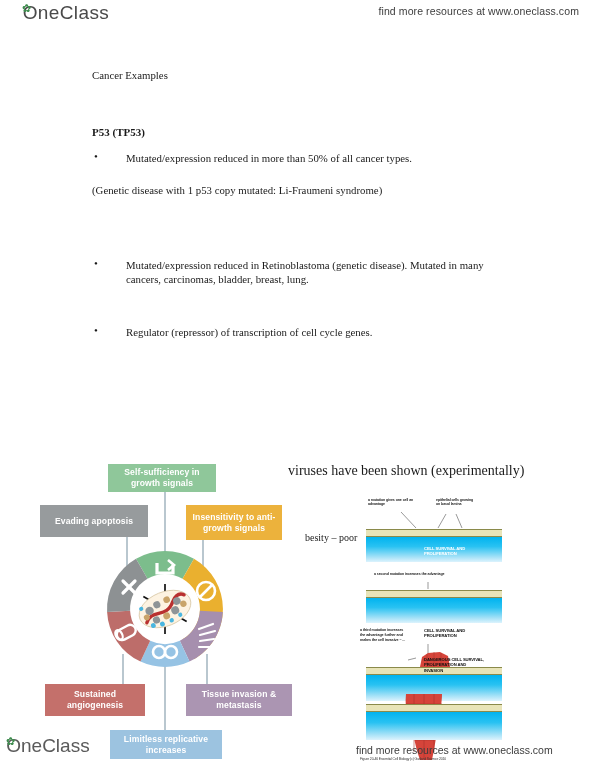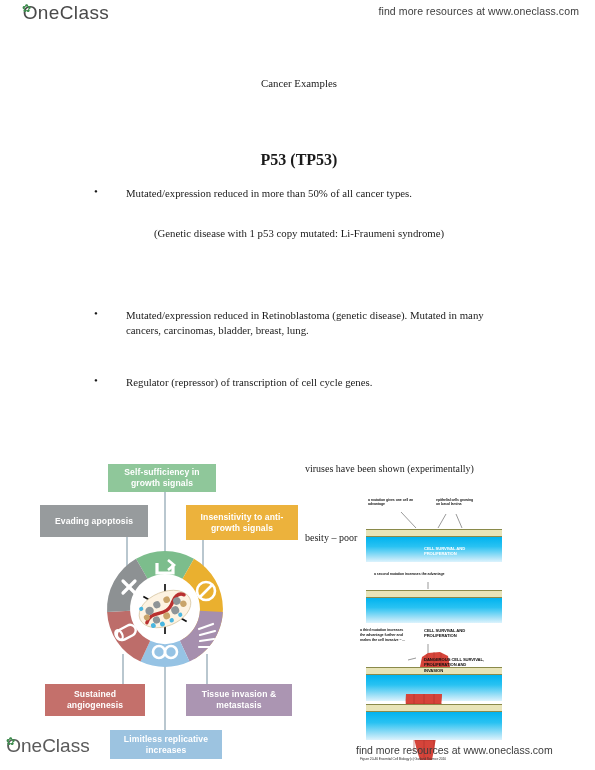--- a/index.html
+++ b/index.html
@@ -54,26 +54,25 @@
   
   .notes {
     position: absolute;
     left: 84px;
     top: 60px;
     width: 430px;
   }
   .note-line {
     font-size: 10.8px;
     line-height: 1.35;
-    margin: 16px;
-    text-align: center;
+    margin: 8px;
   }
   .note-heading {
     font-weight: bold;
-    font-size: 16px;
+    font-size: 11px;
   }
   .gap-lg { height: 26px; }
   .gap-sm { height: 9px; }
   .gap-xl { height: 40px; }
 
   .bullet-row {
     position: relative;
     padding-left: 26px;
   }
   .bullet-dot {
@@ -87,23 +86,23 @@
     display: block;
     margin-top: 12px;
     padding-left: 16px;
     font-size: 10.8px;
     line-height: 1.35;
   }
 
   
   .side-note-viruses {
     position: absolute;
-    left: 305px;
+    left: 288px;
     top: 463px;
-    font-size: 10px;
+    font-size: 14px;
   }
   .side-note-obesity {
     position: absolute;
     left: 305px;
     top: 532px;
     font-size: 10px;
   }
 
   
   .hallmarks {
@@ -265,21 +264,21 @@
   <div class="hm-connector" style="left:176px; top:192px; width:2px; height:42px;"></div>
 
   <div class="hm-box" style="left:78px; top:2px; width:108px; height:28px; background:#8fc79a;">
     <span>Self-sufficiency in growth signals</span>
   </div>
 
   <div class="hm-box" style="left:10px; top:43px; width:108px; height:32px; background:#979b9d;">
     <span>Evading apoptosis</span>
   </div>
 
-  <div class="hm-box" style="left:156px; top:43px; width:112px; height:35px; background:#ecb23c;">
+  <div class="hm-box" style="left:156px; top:43px; width:96px; height:35px; background:#ecb23c;">
     <span>Insensitivity to anti-growth signals</span>
   </div>
 
   <div class="hm-box" style="left:15px; top:222px; width:100px; height:32px; background:#c4706b;">
     <span>Sustained angiogenesis</span>
   </div>
 
   <div class="hm-box" style="left:156px; top:222px; width:106px; height:32px; background:#ab95b2;">
     <span>Tissue invasion &amp; metastasis</span>
   </div>

